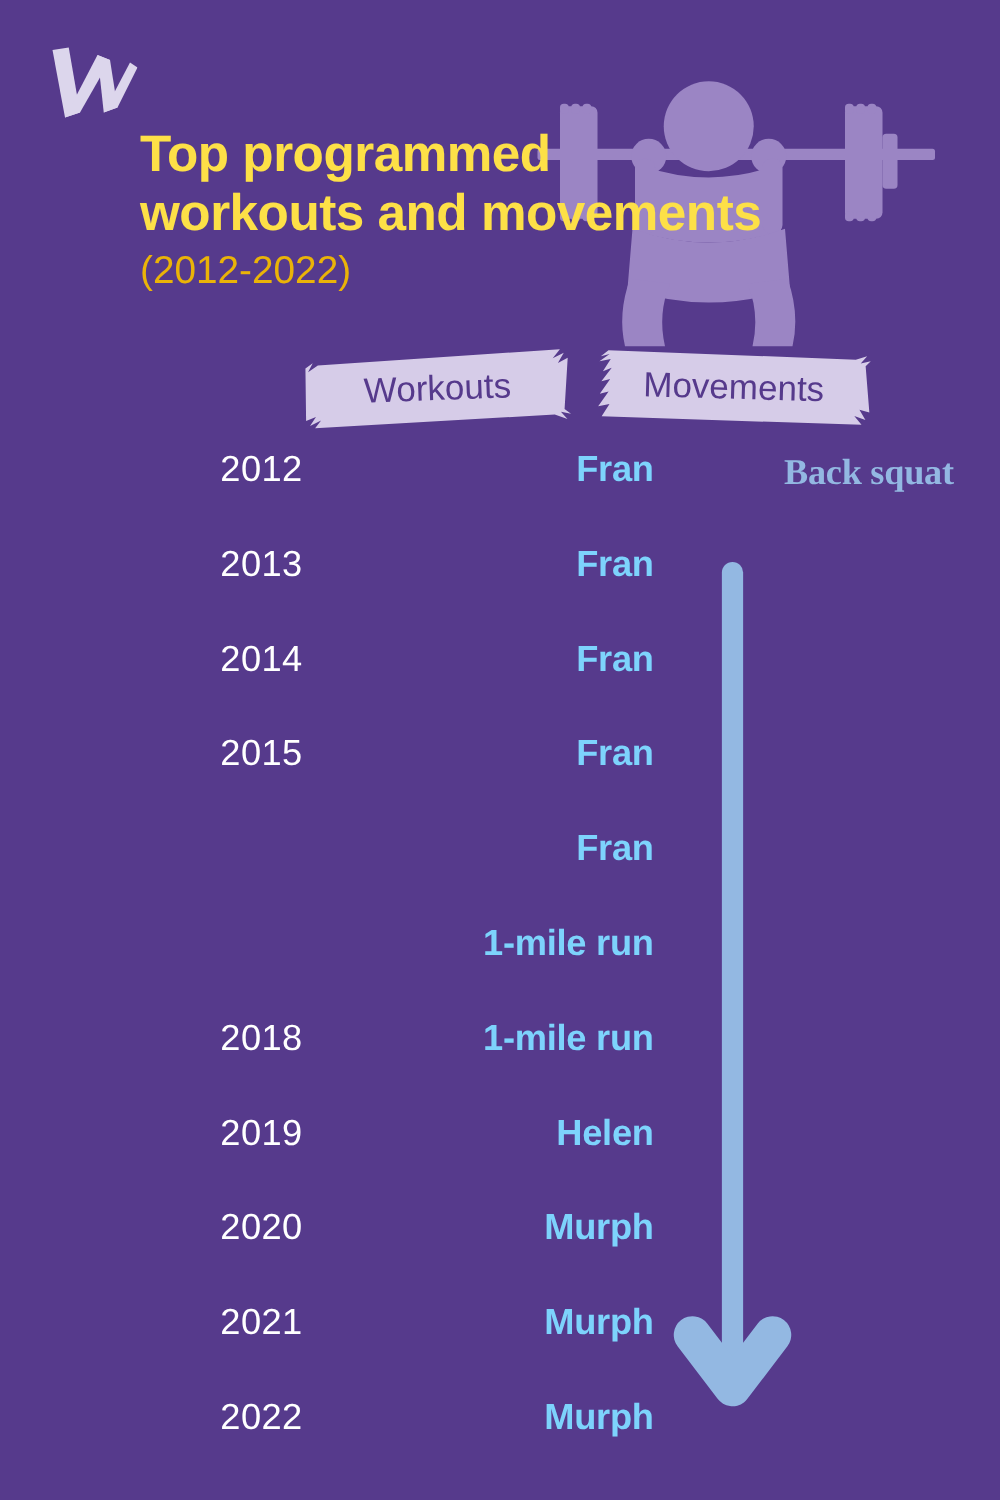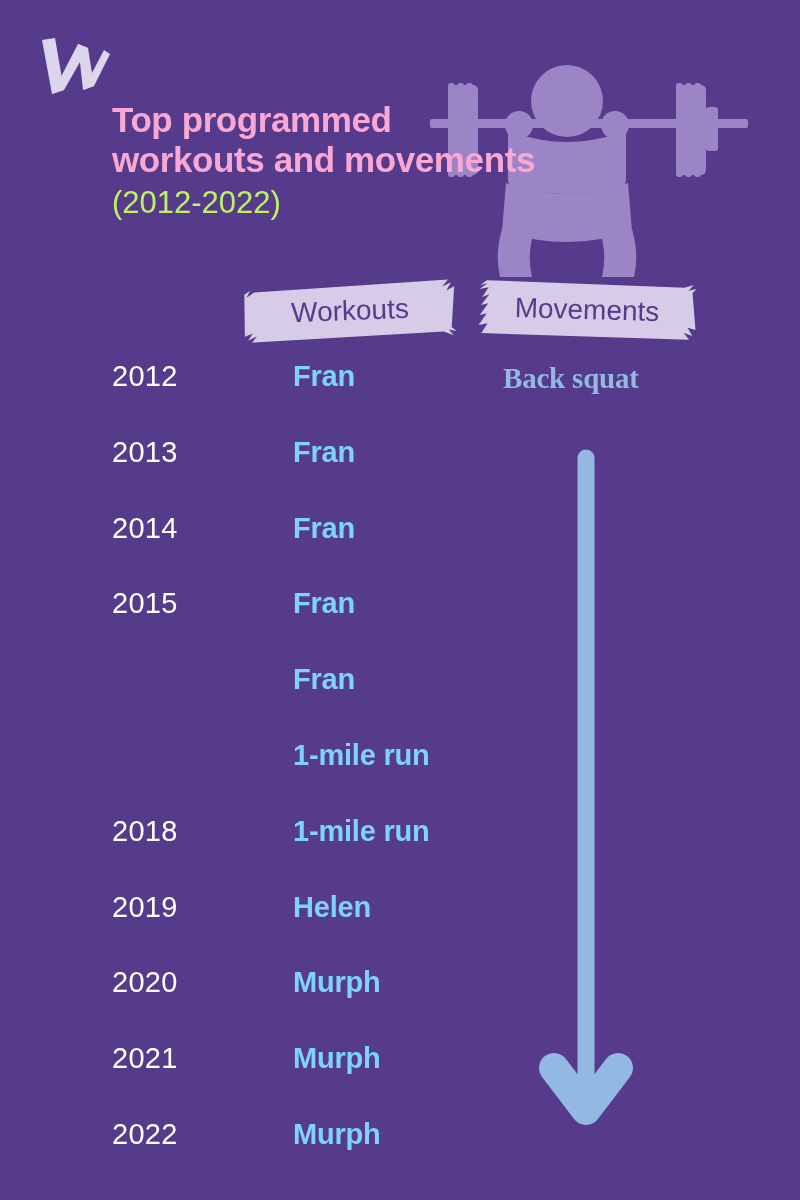--- a/index.html
+++ b/index.html
@@ -34,31 +34,31 @@
   }
 
   
   .title-block {
     position:absolute;
     left:112px; top:100px;
     width:600px;
     z-index:4;
   }
   .title-main {
-    font-size:35px;
+    font-size:41px;
     font-weight:bold;
     line-height:1.14;
-    color:#f9a8d4;
+    color:#fde047;
     letter-spacing:-0.4px;
   }
   .title-sub {
     margin-top:5px;
     font-size:31px;
     font-weight:400;
-    color:#bef264;
+    color:#eab308;
     letter-spacing:0px;
   }
 
   
   .tape {
     position:absolute;
     display:flex;
     align-items:center;
     justify-content:center;
     color:#563A8C;
@@ -94,20 +94,21 @@
     width:120px; height:700px;
     z-index:2;
   }
 
   
   .rows {
     position:absolute;
     left:0; top:360px;
     width:648px;
     z-index:3;
+    text-align:right;
   }
   .row {
     position:relative;
     height:75.8px;
   }
   .cell-year {
     position:absolute;
     left:112px; top:0;
     width:130px;
     font-size:29px;

